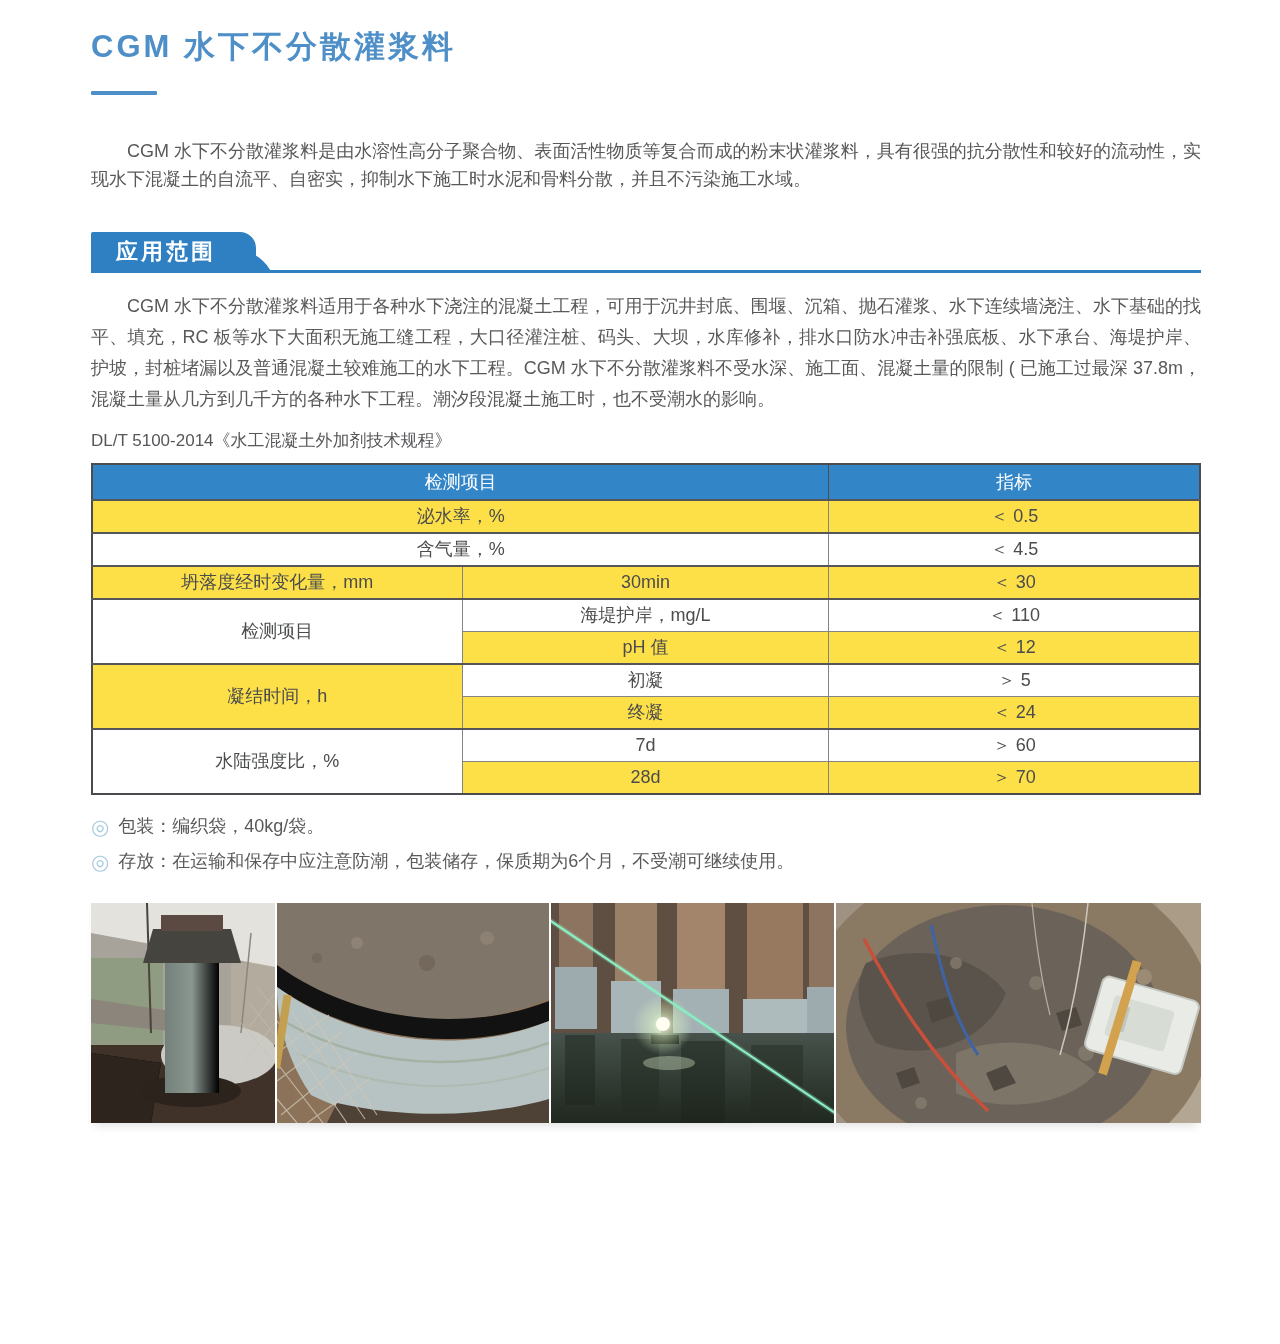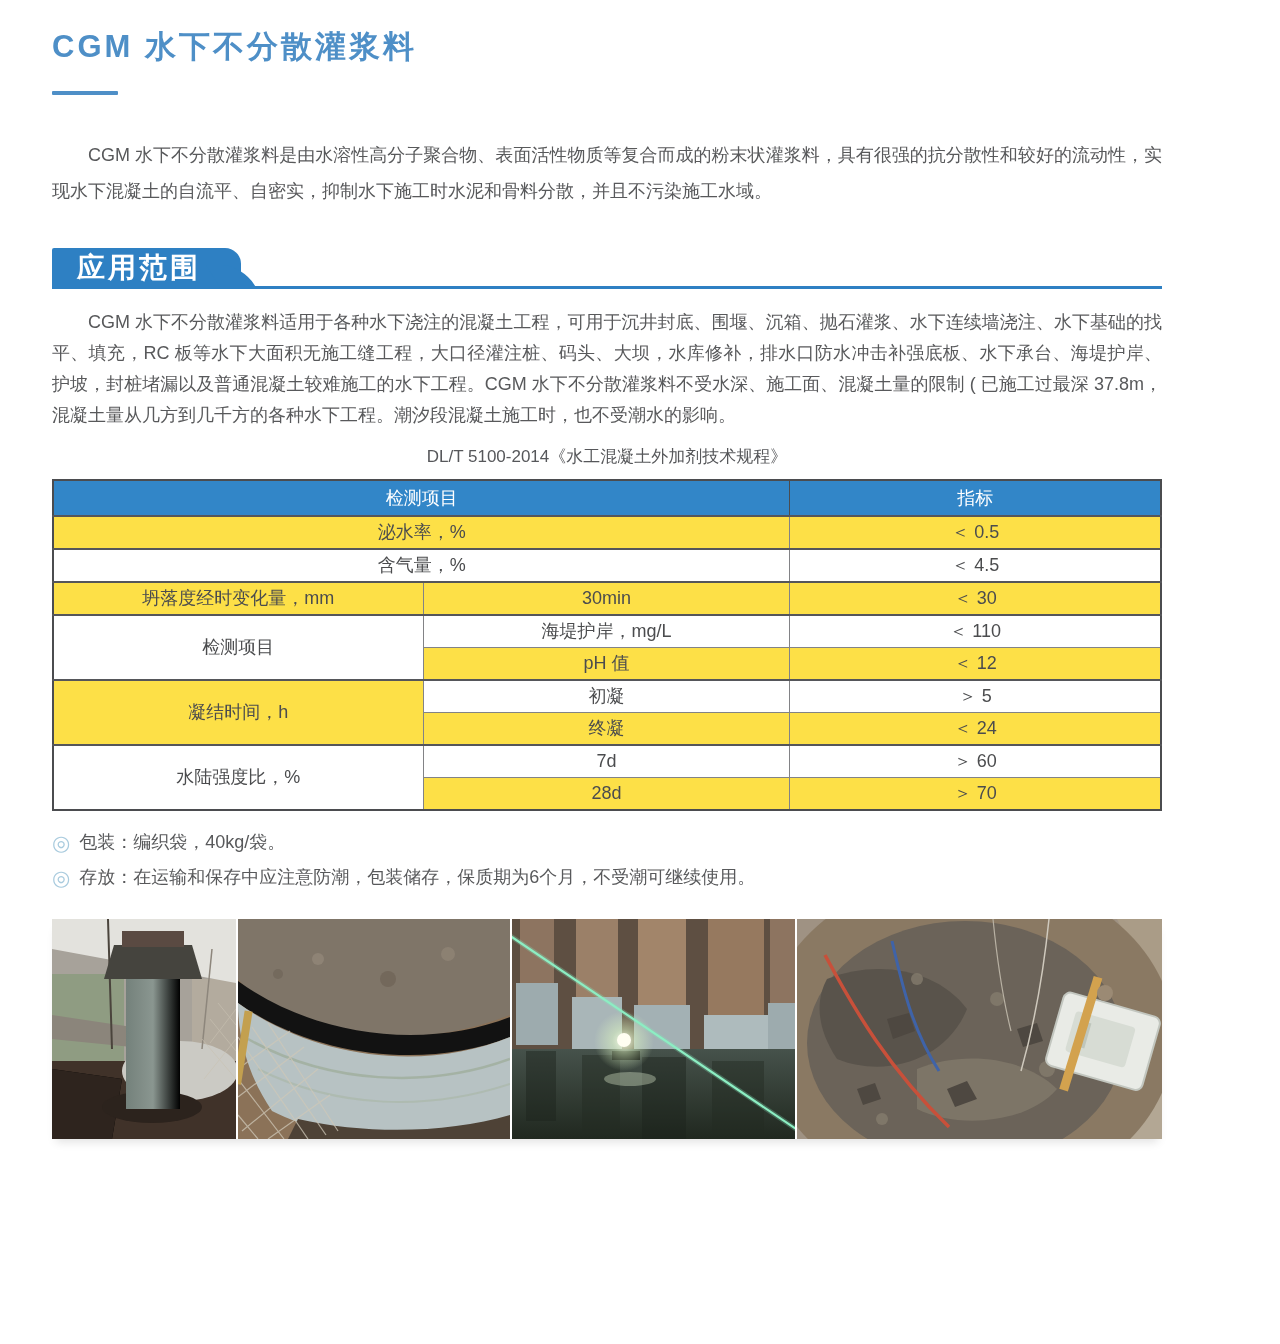--- a/index.html
+++ b/index.html
@@ -5,41 +5,41 @@
   html,body{margin:0;padding:0;}
   body{
     width:1280px;height:1344px;
     background:#ffffff;
     font-family:"Liberation Sans","DejaVu Sans",sans-serif;
     color:#58595b;
     overflow:hidden;
   }
   .page{
     width:1110px;
-    margin:0 auto 0 52px;
+    margin:0 auto 0 91px;
     padding-top:4px;
   }
   
   .doc-title{
     font-size:31px;
     font-weight:bold;
     color:#4e8fc7;
     letter-spacing:3px;
     line-height:44px;
   }
   .title-dash{
     width:66px;height:4px;
     background:#4e8fc7;
     margin-top:22px;
     border-radius:1px;
   }
   
   .para{
     font-size:18px;
-    line-height:36px;
+    line-height:28px;
     color:#58595b;
     text-indent:2em;
     text-align:justify;
     margin:0;
   }
   .intro{margin-top:42px;}
   .app-body{margin-top:18px;line-height:31px;}
   
   .sec-header{
     position:relative;
@@ -65,30 +65,29 @@
     width:36px;height:24px;
     background:#2e80c3;
     border-radius:0 20px 0 0;
     transform:skewX(32deg);
     transform-origin:bottom left;
   }
   .sec-badge .badge-label{
     position:relative;
     display:block;
     color:#ffffff;
-    font-size:28px;
+    font-size:22px;
     font-weight:bold;
     letter-spacing:3px;
     line-height:40px;
     white-space:nowrap;
   }
   
   .standard-line{
     margin-top:14px;
-    text-align:center;
     font-size:17px;
     color:#56575a;
   }
   table.perf{
     width:100%;
     margin-top:11px;
     border-collapse:collapse;
     table-layout:fixed;
     border:2px solid #4b4c4f;
   }

